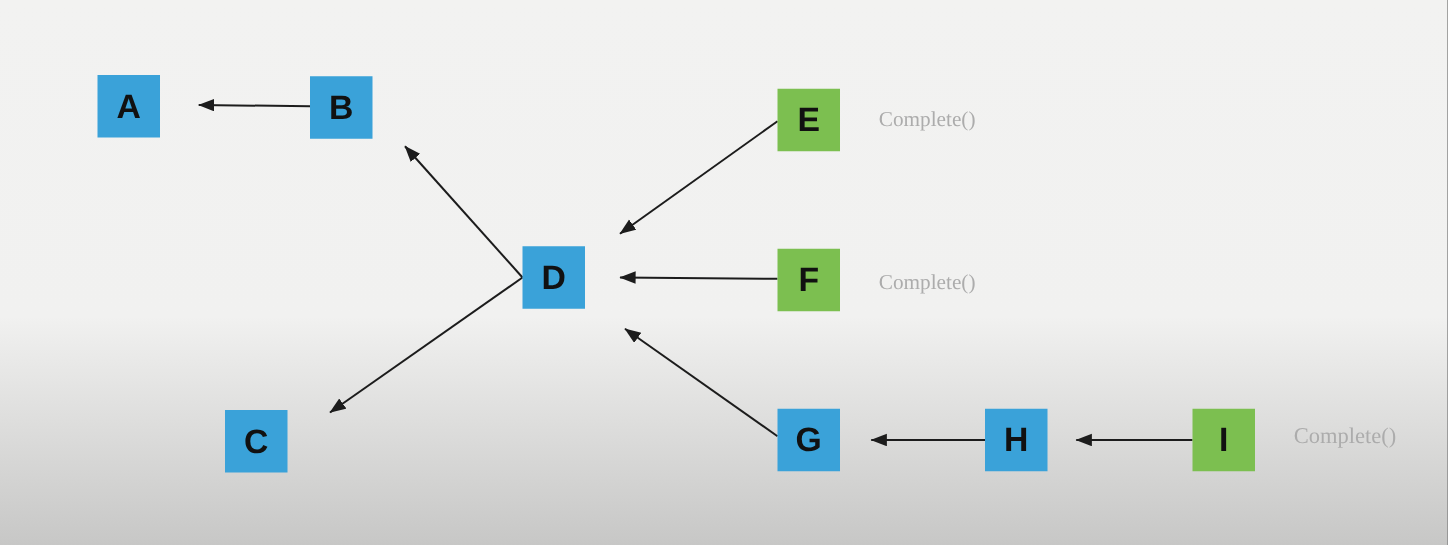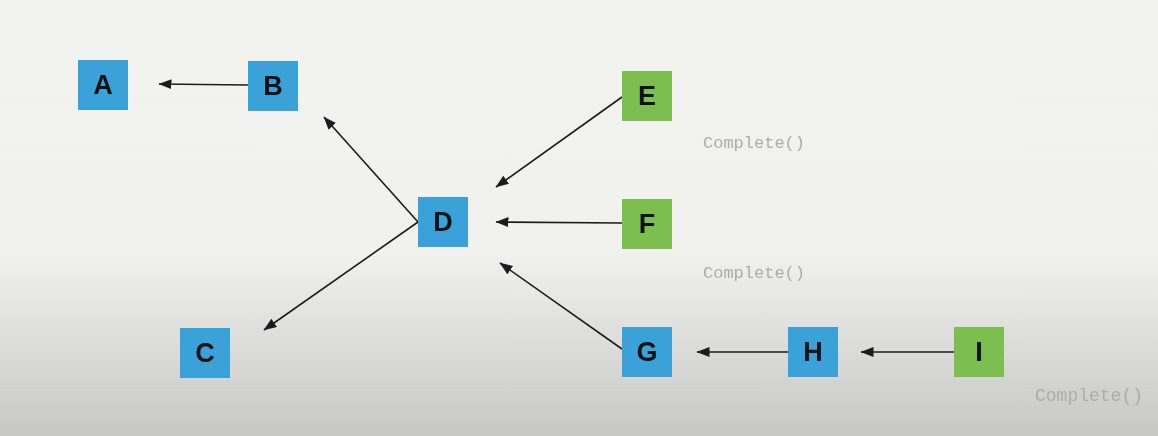--- a/index.html
+++ b/index.html
@@ -33,25 +33,24 @@
     font-weight: 700;
     font-size: 27px;
     line-height: 1;
     color: #111111;
     box-sizing: border-box;
   }
   .node.blue  { background: #3AA2D9; }
   .node.green { background: #7CBF50; }
   .annotation {
     position: absolute;
-    font-family: Liberation Mono, monospace;
+    font-family: Liberation Serif, serif;
     color: #ACACAC;
     white-space: nowrap;
     letter-spacing: 0px;
-    margin-top: 48px;
   }
 </style>
 </head>
 <body>
 
 <div class="stage">
   <svg class="edges-layer" width="1158" height="436" viewBox="0 0 1158 436" xmlns="http://www.w3.org/2000/svg">
     <defs>
       <marker id="arrowhead" markerUnits="userSpaceOnUse" markerWidth="14" markerHeight="11" refX="12.5" refY="5" orient="auto">
         <path d="M0,0 L13,5 L0,10 Z" fill="#1C1C1C"></path>

